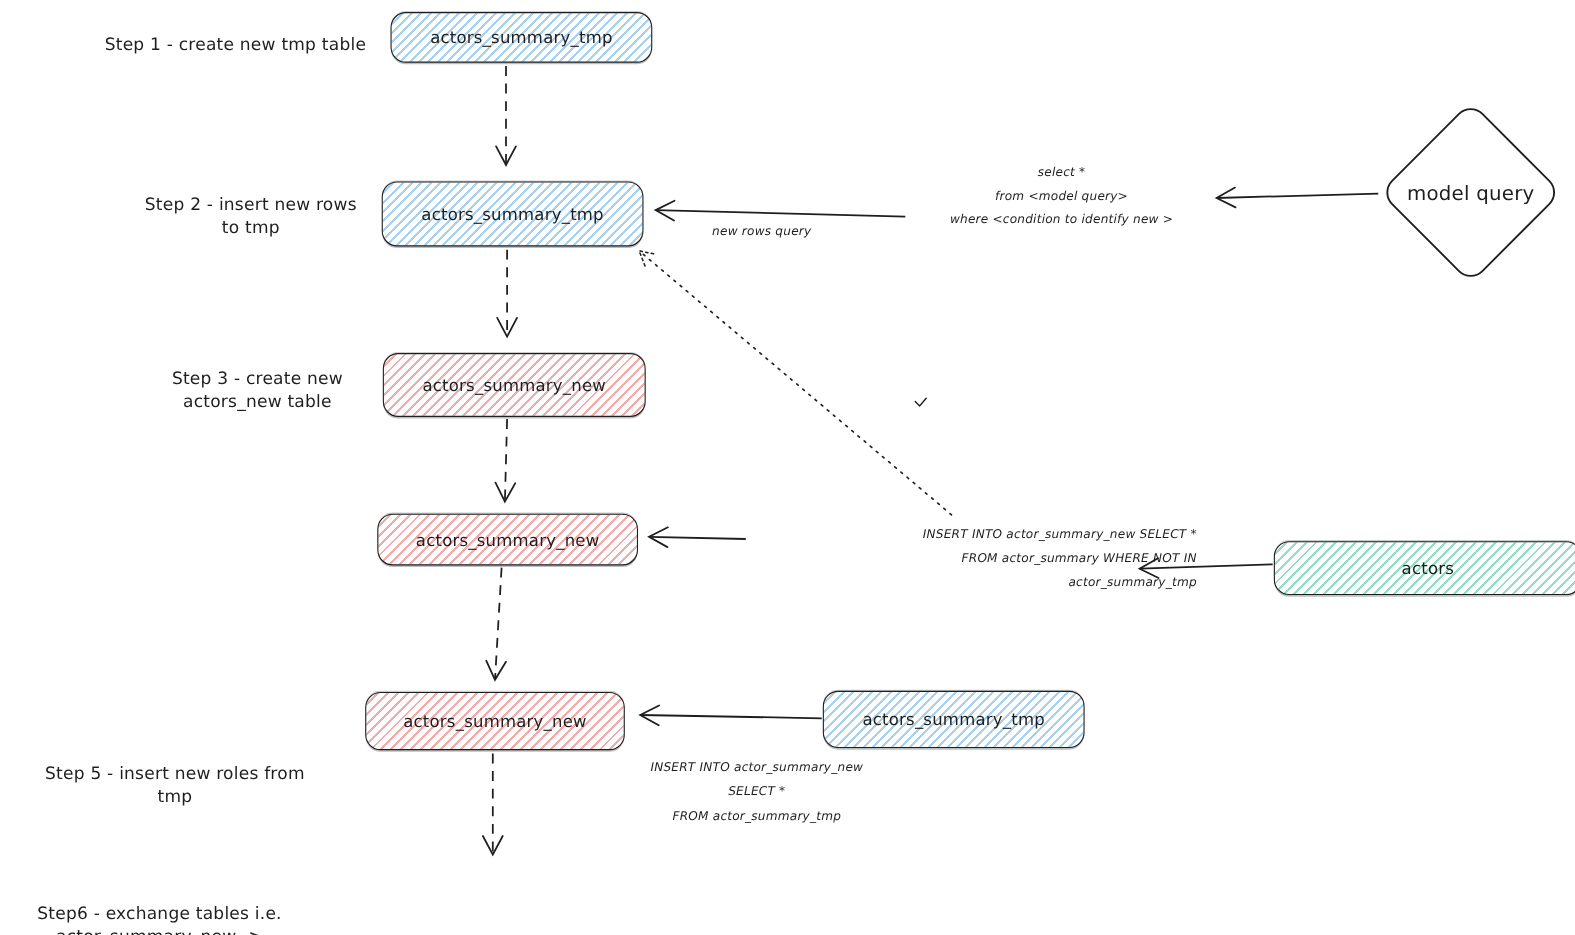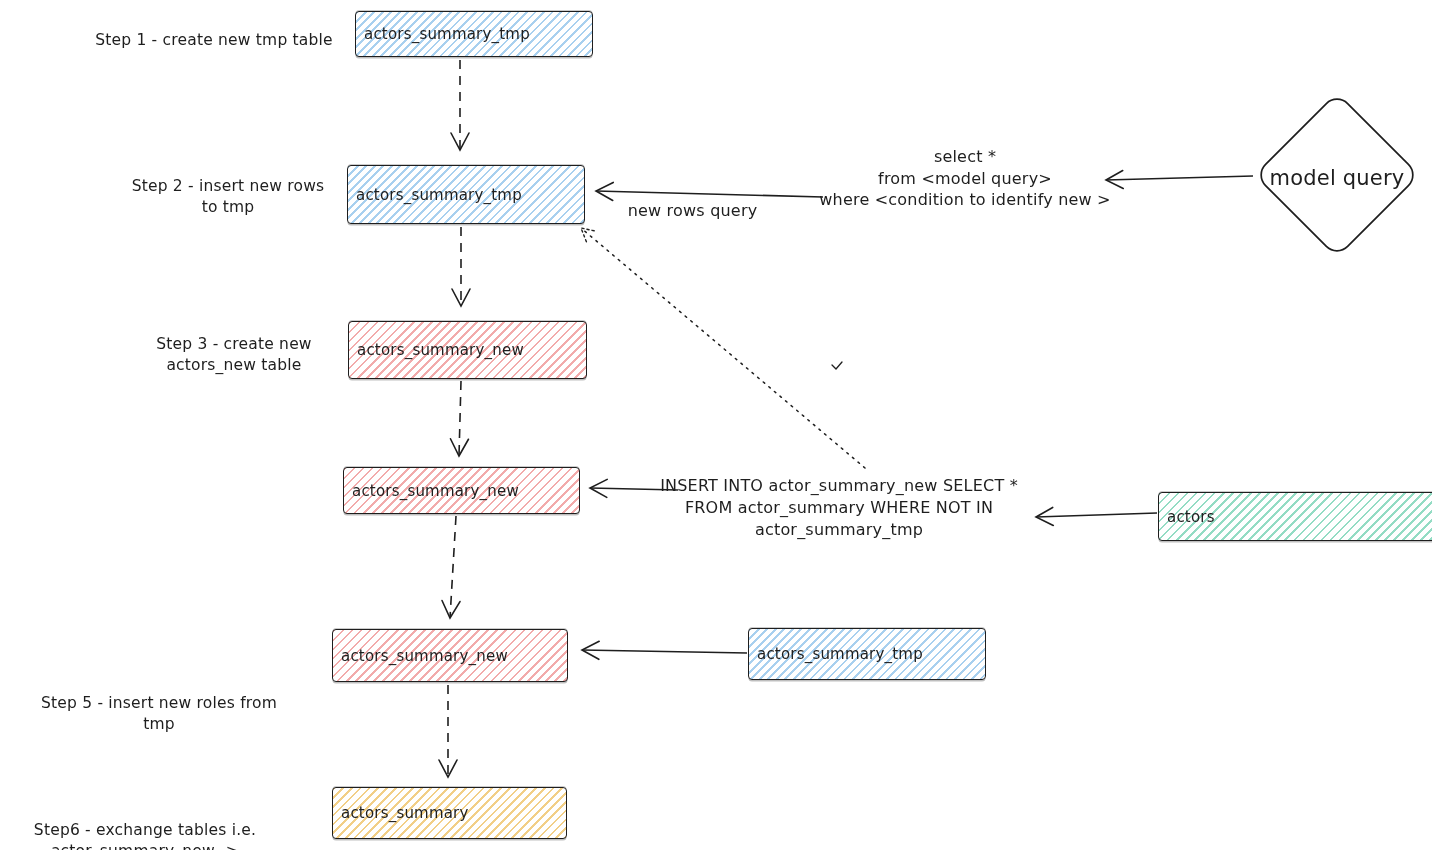--- a/index.html
+++ b/index.html
@@ -6,44 +6,44 @@
     --blue:#a8d0ef; --red:#f2abab; --teal:#94dcc4; --yellow:#f2cf87;
     --stroke:#1e1e1e; --background:#ffffff;
   }
   *{margin:0;padding:0;box-sizing:border-box;}
   html,body{background:#fff;}
   .canvas{
     position:relative;width:1432px;height:850px;background:var(--background);
     font-family:"DejaVu Sans", sans-serif;color:var(--stroke);overflow:hidden;
   }
   .node{
-    position:absolute;border:1.7px solid var(--stroke);border-radius:4px;
-    display:flex;align-items:center;justify-content:flex-start;
+    position:absolute;border:1.7px solid var(--stroke);border-radius:14px;
+    display:flex;align-items:center;justify-content:center;
     background-color:#fff;
     box-shadow:0 2px 0 -0.5px rgba(110,110,110,.45), 0 -1.5px 0 -0.5px rgba(110,110,110,.35);
   }
   .node span{
     font-size:15px;letter-spacing:.2px;white-space:nowrap;
     padding:2px 8px;border-radius:6px;
   }
   .fill-blue  {background-image:repeating-linear-gradient(135deg,var(--blue) 0,var(--blue) 1.9px,transparent 1.9px,transparent 6px);}
   .fill-red   {background-image:repeating-linear-gradient(135deg,var(--red) 0,var(--red) 1.9px,transparent 1.9px,transparent 6.4px);}
   .fill-teal  {background-image:repeating-linear-gradient(135deg,var(--teal) 0,var(--teal) 1.9px,transparent 1.9px,transparent 6.4px);}
   .fill-yellow{background-image:repeating-linear-gradient(135deg,var(--yellow) 0,var(--yellow) 1.9px,transparent 1.9px,transparent 6.2px);}
   .lbl{
     position:absolute;text-align:center;font-size:15.5px;line-height:21px;
     white-space:pre-line;letter-spacing:.2px;
   }
   .note{
-    position:absolute;text-align:center;font-size:16px;line-height:21.5px;
-    white-space:pre-line;letter-spacing:.2px;
+    position:absolute;text-align:center;font-size:11px;line-height:21.5px;
+    white-space:pre-line;letter-spacing:.2px;font-style:italic;
   }
   .sql{line-height:22px;}
   .diamond-label{
-    position:absolute;text-align:center;font-size:21px;letter-spacing:.2px;
+    position:absolute;text-align:center;font-size:18px;letter-spacing:.2px;
   }
   svg.connectors{position:absolute;left:0;top:0;pointer-events:none;}
 </style>
 </head>
 <body>
 
 <div class="canvas">
 
   <svg class="connectors" width="1432" height="850" viewBox="0 0 1432 850">
     <defs>
@@ -95,34 +95,34 @@
   </div>
   <div class="node fill-red" style="left:348px;top:321px;width:239px;height:58px;">
     <span>actors_summary_new</span>
   </div>
   <div class="node fill-red" style="left:343px;top:467px;width:237px;height:47px;">
     <span>actors_summary_new</span>
   </div>
   <div class="node fill-red" style="left:332px;top:629px;width:236px;height:53px;">
     <span>actors_summary_new</span>
   </div>
-  <div class="node fill-yellow" style="left:332px;top:787px;width:235px;height:52px;">
-    <span>actors_summary</span>
-  </div>
 
   <div class="node fill-blue" style="left:748px;top:628px;width:238px;height:52px;">
     <span>actors_summary_tmp</span>
   </div>
   <div class="node fill-teal" style="left:1158px;top:492px;width:280px;height:49px;">
     <span>actors</span>
   </div>
 
   <div class="diamond-label" style="left:1267px;top:166px;width:140px;">model query</div>
 
   <div class="note" style="left:800px;top:146px;width:330px;">select *
 from &lt;model query&gt;
 where &lt;condition to identify new &gt;</div>
   <div class="note" style="left:625px;top:200px;width:135px;">new rows query</div>
-  <div class="note sql" style="left:645px;top:475px;width:388px;">INSERT INTO actor_summary_new SELECT *
+  <div class="note sql" style="left:700px;top:475px;width:388px;text-align:right;">INSERT INTO actor_summary_new SELECT *
 FROM actor_summary WHERE NOT IN
 actor_summary_tmp</div>
+  <div class="note sql" style="left:542px;top:687px;width:292px;">INSERT INTO actor_summary_new
+SELECT *
+FROM actor_summary_tmp</div>
 
 </div>
 
 </body></html>

